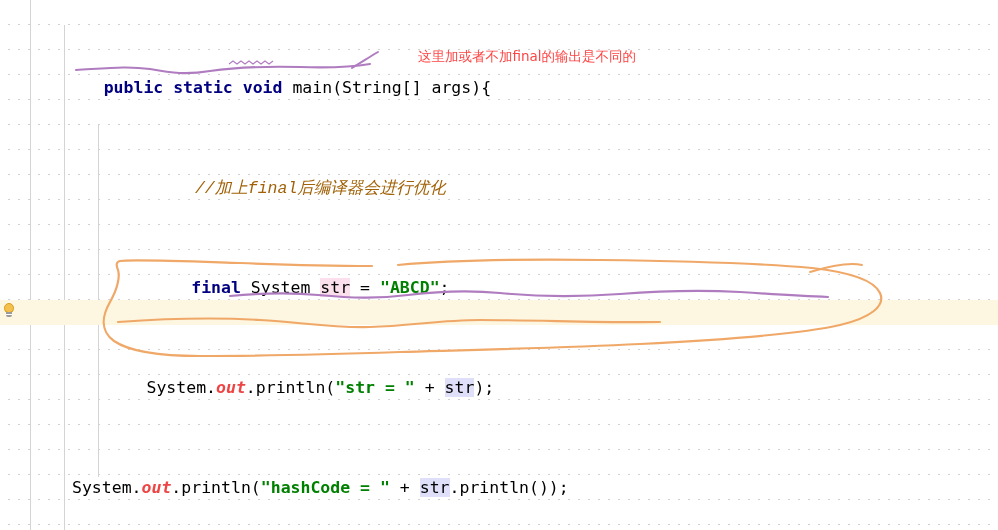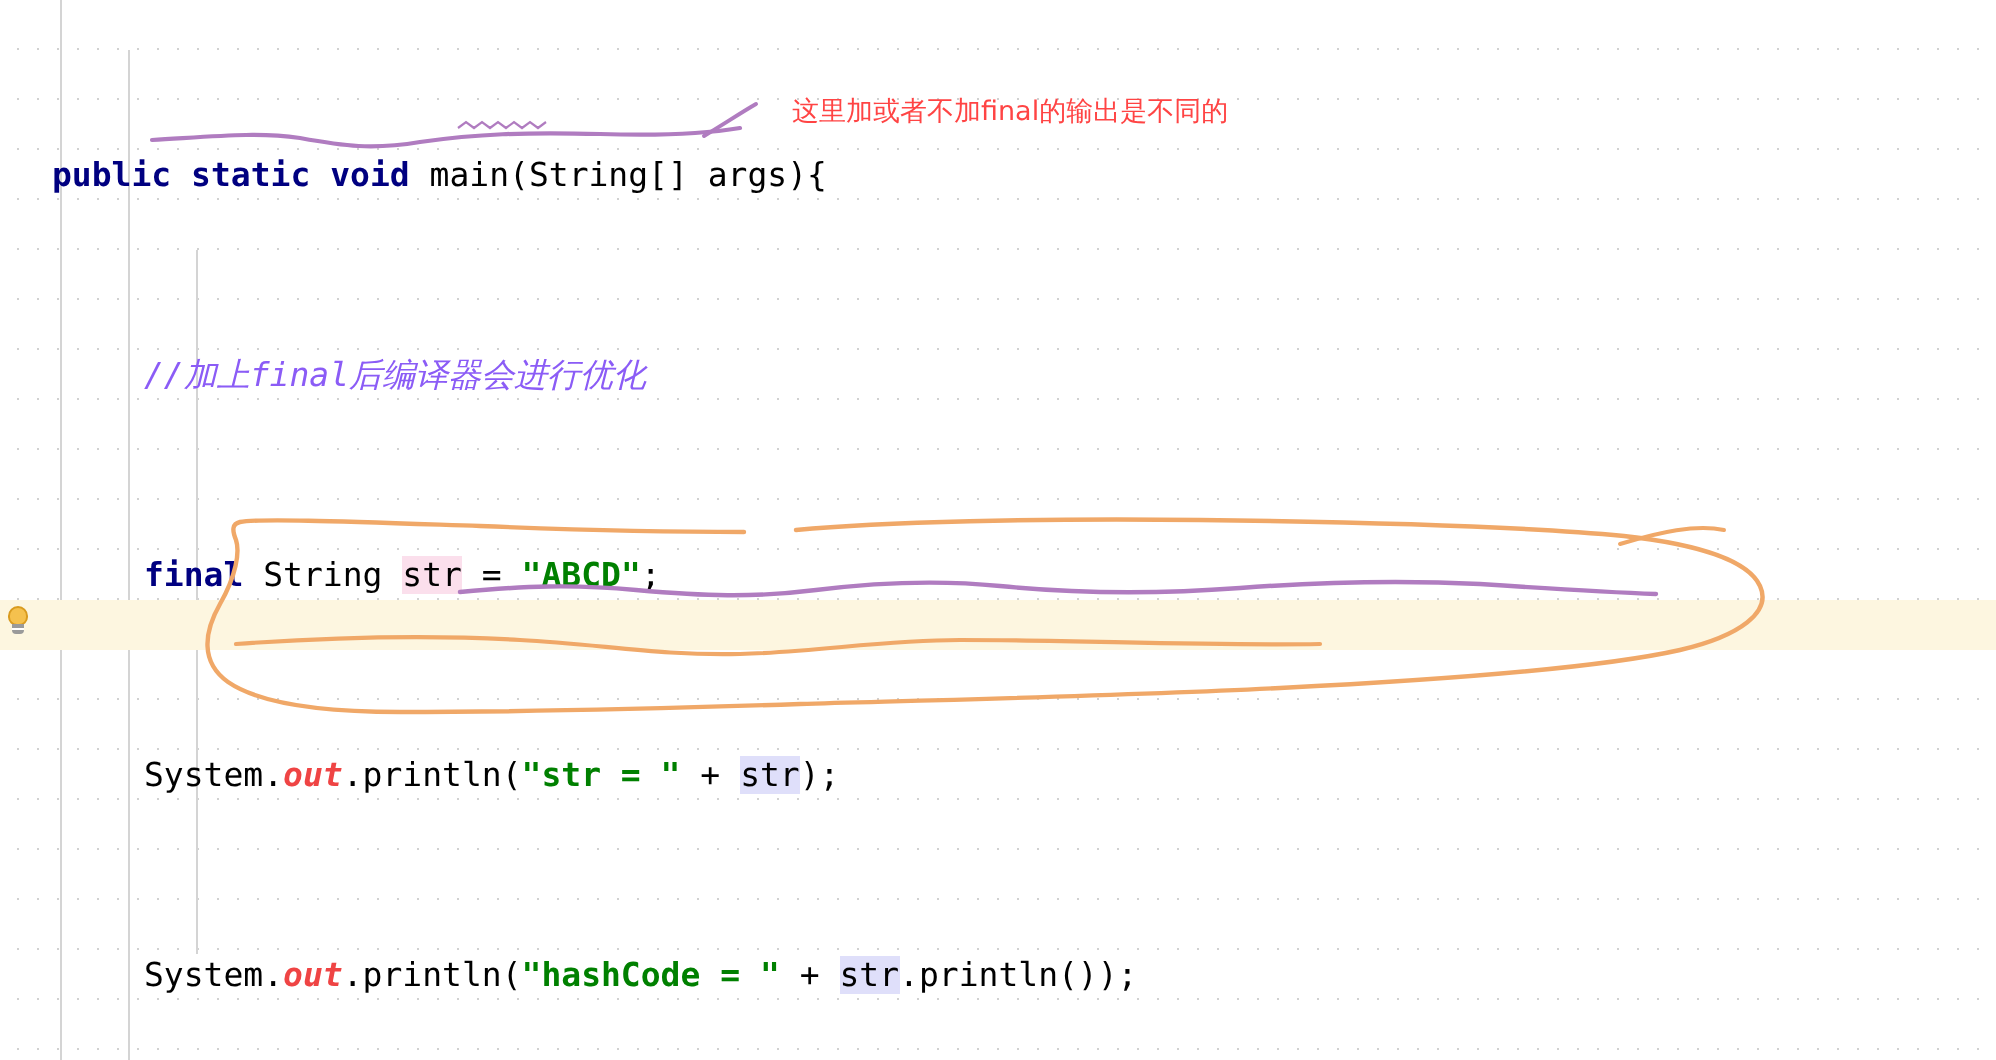--- a/index.html
+++ b/index.html
@@ -85,25 +85,26 @@
     position: absolute;
     left: 0;
     top: 0;
     z-index: 4;
     white-space: pre;
   }
   .line {
     height: 25px;
     white-space: pre;
     padding-left: 26px;
+    text-align: center;
   }
   
   .kw       { color: #000080; font-weight: bold; }
   .str      { color: #008000; font-weight: bold; }
-  .cmt      { color: #8b5cf6; font-style: italic; }
+  .cmt      { color: #a16207; font-style: italic; font-family: Liberation Mono, monospace; }
   .fieldsta { color: #ef4444; font-weight: bold; font-style: italic; }
   .plain    { color: #000000; }
   .ident-hl { background: #dfdffa; }
   .decl-hl  { background: #fbdfec; }
   
   .annot {
     position: absolute;
     inset: 0;
     z-index: 6;
     pointer-events: none;
@@ -137,21 +138,21 @@
     <div class="glass"></div>
     <div class="base"></div>
   </div>
 
   <div class="code">
 
     <div class="line" style="padding-left:26px"><span class="kw">public</span> <span class="kw">static</span> <span class="kw">void</span> <span class="plain">main(String[] args){</span></div>
 
     <div class="line" style="padding-left:72px"><span class="cmt">//加上final后编译器会进行优化</span></div>
 
-    <div class="line" style="padding-left:72px"><span class="kw">final</span> <span class="plain">String </span><span class="decl-hl">str</span><span class="plain"> = </span><span class="str">"ABCD"</span><span class="plain">;</span></div>
+    <div class="line" style="padding-left:72px"><span class="kw">final</span> <span class="plain">System </span><span class="decl-hl">str</span><span class="plain"> = </span><span class="str">"ABCD"</span><span class="plain">;</span></div>
 
     <div class="line" style="padding-left:72px"><span class="plain">System.</span><span class="fieldsta">out</span><span class="plain">.println(</span><span class="str">"str = "</span><span class="plain"> + </span><span class="ident-hl">str</span><span class="plain">);</span></div>
 
     <div class="line" style="padding-left:72px"><span class="plain">System.</span><span class="fieldsta">out</span><span class="plain">.println(</span><span class="str">"hashCode = "</span><span class="plain"> + </span><span class="ident-hl">str</span><span class="plain">.println());</span></div>
 
     
 
     
 
     
@@ -218,15 +219,15 @@
 
     <path d="M 118 322 C 160 319, 210 317, 260 320
              C 300 322, 330 328, 370 327
              C 410 326, 440 320, 480 320
              C 540 320, 600 323, 660 322" fill="none" stroke="#f0a868" stroke-width="2.1" stroke-linecap="round"></path>
 
     <path d="M 810 272 C 830 266, 848 262, 862 265" fill="none" stroke="#f0a868" stroke-width="2" stroke-linecap="round"></path>
 
   </svg>
 
-  <div class="note-red" style="left:396px; top:44px;">这里加或者不加final的输出是不同的</div>
+  <div class="note-red" style="left:418px; top:44px;">这里加或者不加final的输出是不同的</div>
 
 </div>
 
 </body></html>

